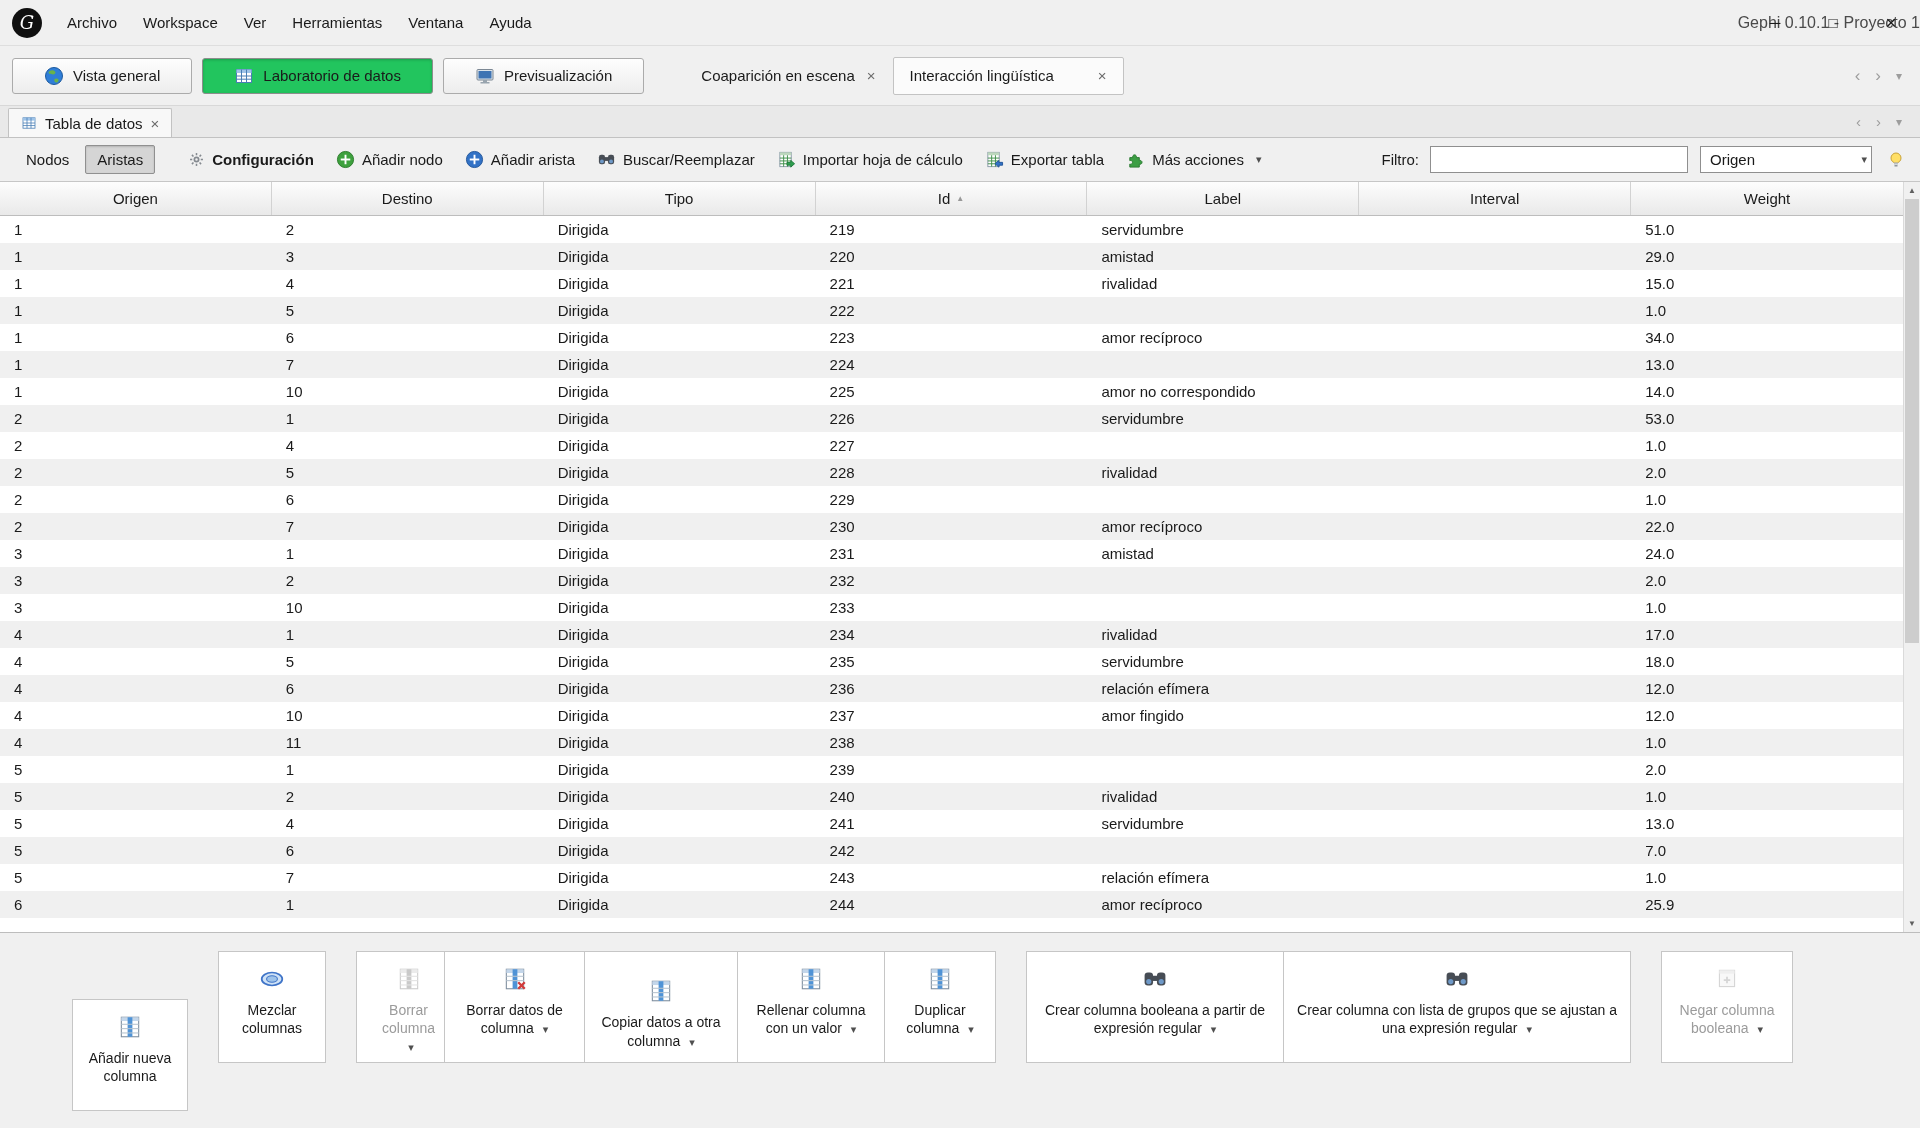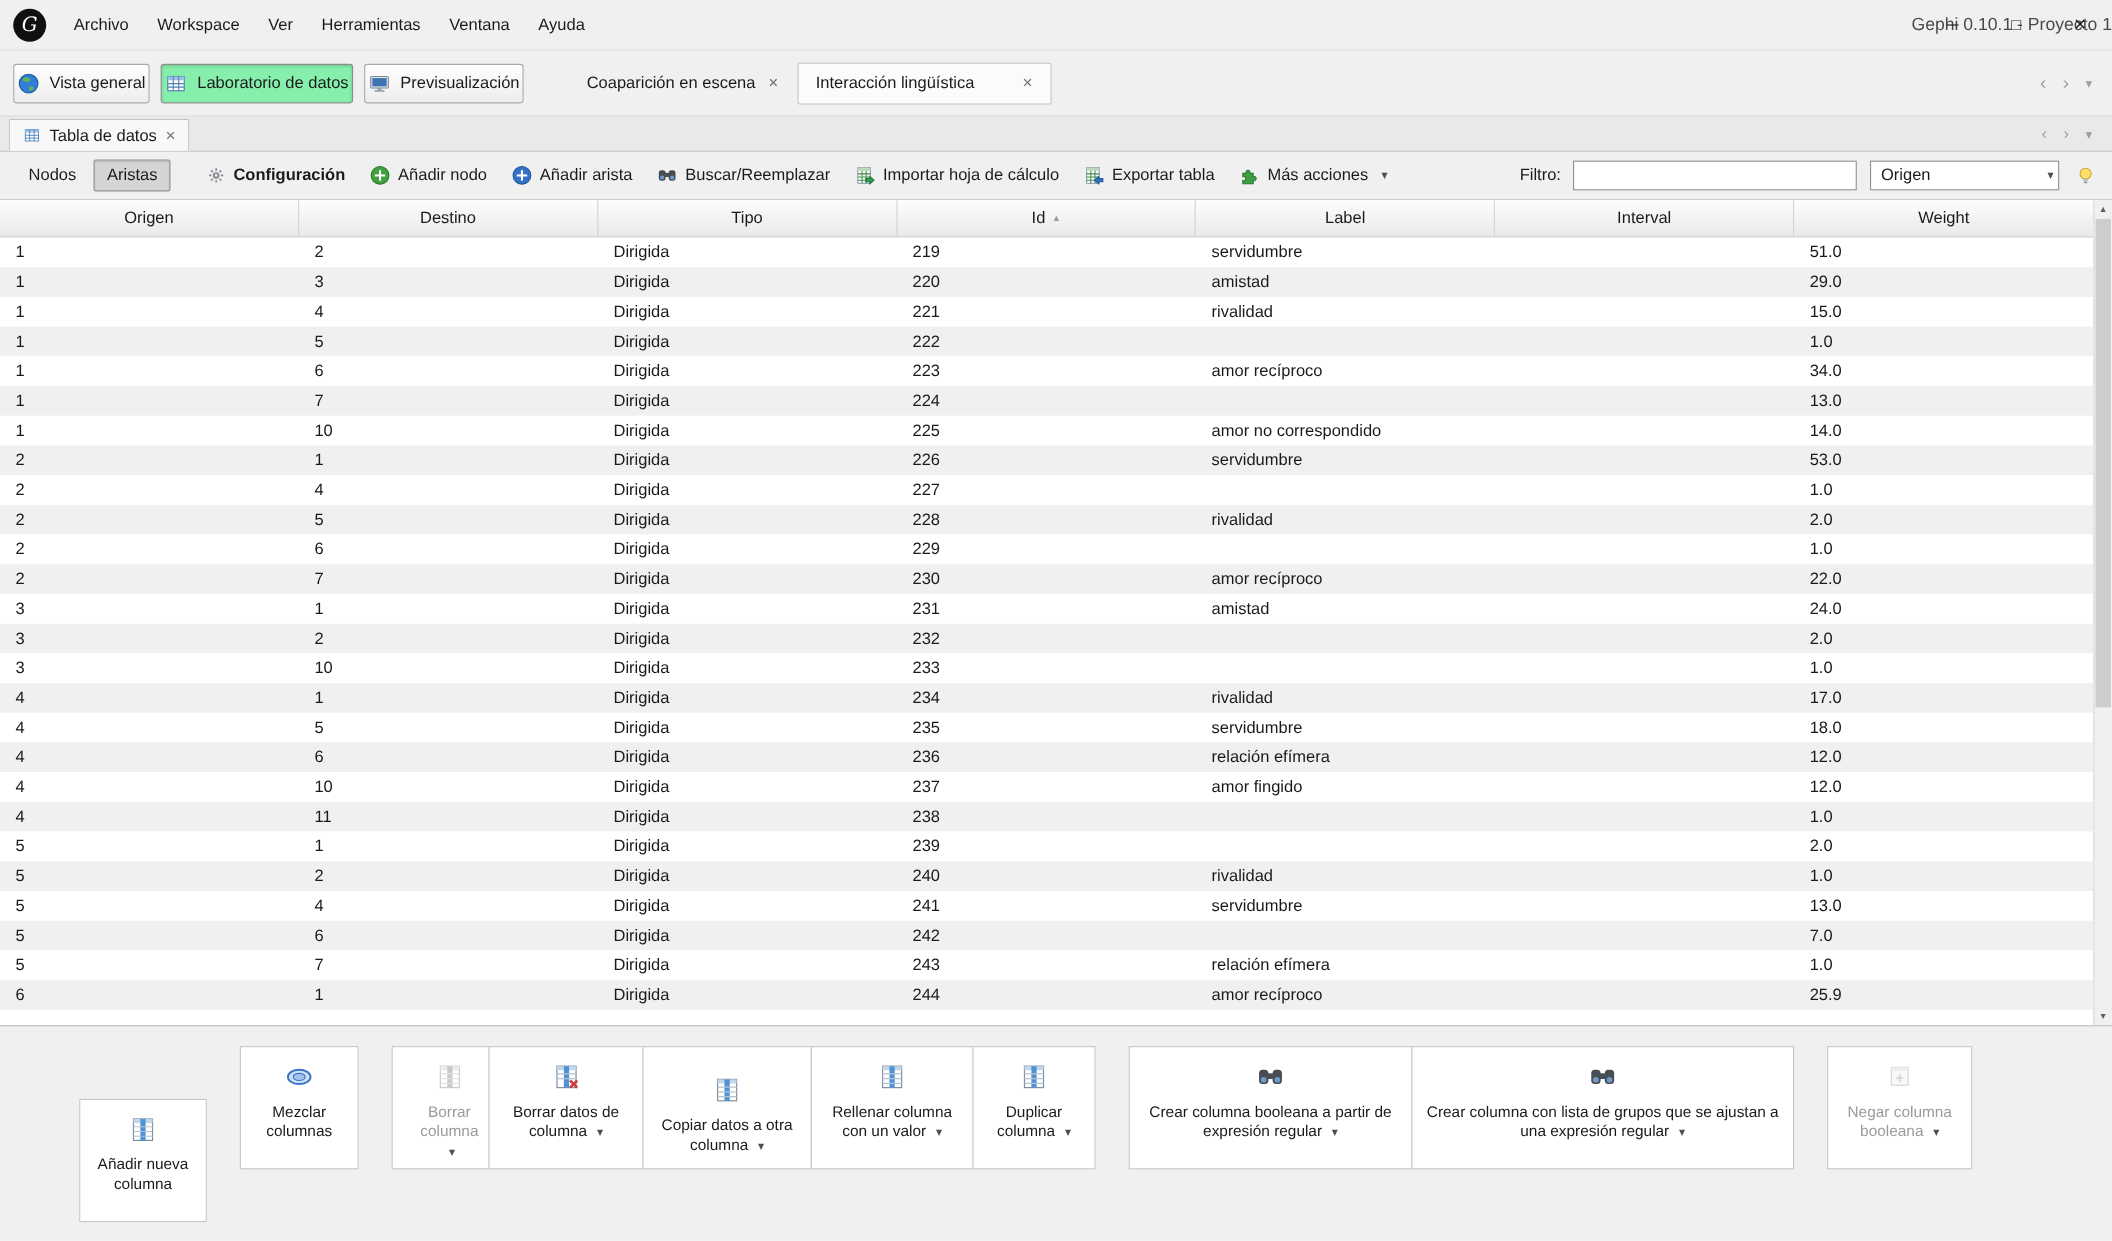--- a/index.html
+++ b/index.html
@@ -12,22 +12,22 @@
   .logo { width:30px; height:30px; border-radius:50%; background:#101010; color:#fff; font:italic 18px "DejaVu Serif", serif; display:flex; align-items:center; justify-content:center; margin:0 12px 0 12px; flex:none; }
   .menubar { display:flex; height:100%; align-items:stretch; z-index:2; }
   .menu-item { padding:0 13px; font-size:15px; display:flex; align-items:center; cursor:default; }
   .wtitle { position:absolute; left:0; right:0; text-align:right; font-size:16px; color:#4a4a4a; pointer-events:none; }
   .wcontrols { margin-left:auto; display:flex; height:100%; z-index:2; }
   .wbtn { width:58px; display:flex; align-items:center; justify-content:center; font-size:15px; color:#1a1a1a; }
   .wbtn.close { font-size:19px; }
 
   
   .viewbar { height:60px; display:flex; align-items:center; background:#f0f0f0; padding-left:12px; border-bottom:1px solid #d8d8d8; }
-  .view-btn { display:flex; align-items:center; gap:9px; height:36px; padding:0 3px; border:1px solid #ababab; border-radius:3px; background:linear-gradient(#fefefe,#ededed); margin-right:10px; font-size:15px; }
-  .view-btn.active { background:#86efac; border-color:#8d8d8d; box-shadow:inset 0 1px 3px rgba(0,0,0,.2); }
+  .view-btn { display:flex; align-items:center; gap:9px; height:36px; padding:0 31px; border:1px solid #ababab; border-radius:3px; background:linear-gradient(#fefefe,#ededed); margin-right:10px; font-size:15px; }
+  .view-btn.active { background:#22c55e; border-color:#8d8d8d; box-shadow:inset 0 1px 3px rgba(0,0,0,.2); }
   .vicon { width:20px; height:20px; display:inline-flex; flex:none; }
   .ws-tabs { display:flex; margin-left:30px; height:38px; align-items:stretch; }
   .ws-tab { display:flex; align-items:center; gap:12px; padding:0 16px; font-size:15px; border:1px solid transparent; }
   .ws-tab.active { background:#fbfbfb; border-color:#c3c3c3; border-radius:2px;gap:44px; }
   .tab-close { color:#6b6b6b; font-size:15px; line-height:1; }
   .nav-ctrls { margin-left:auto; display:flex; gap:15px; padding-right:18px; color:#9d9d9d; font-size:17px; align-items:center; }
   .nav-gl { line-height:1; }
   .nav-dd { font-size:12px; }
 
   

